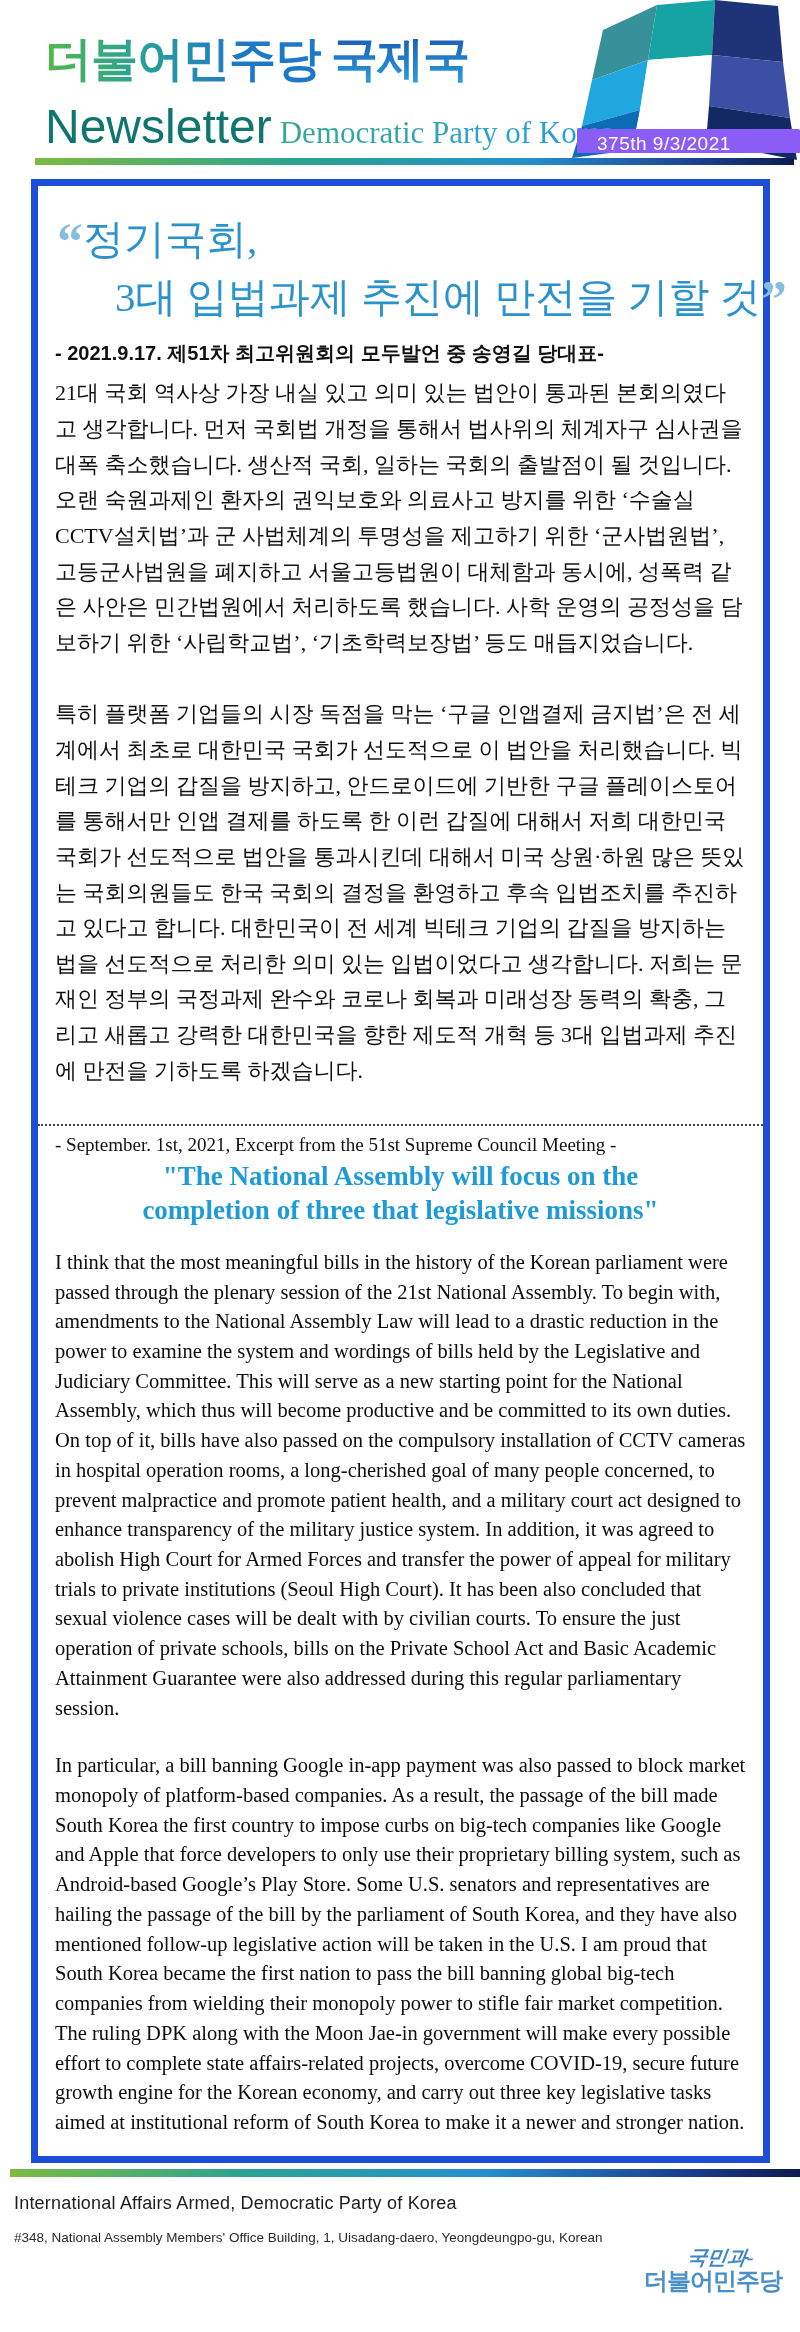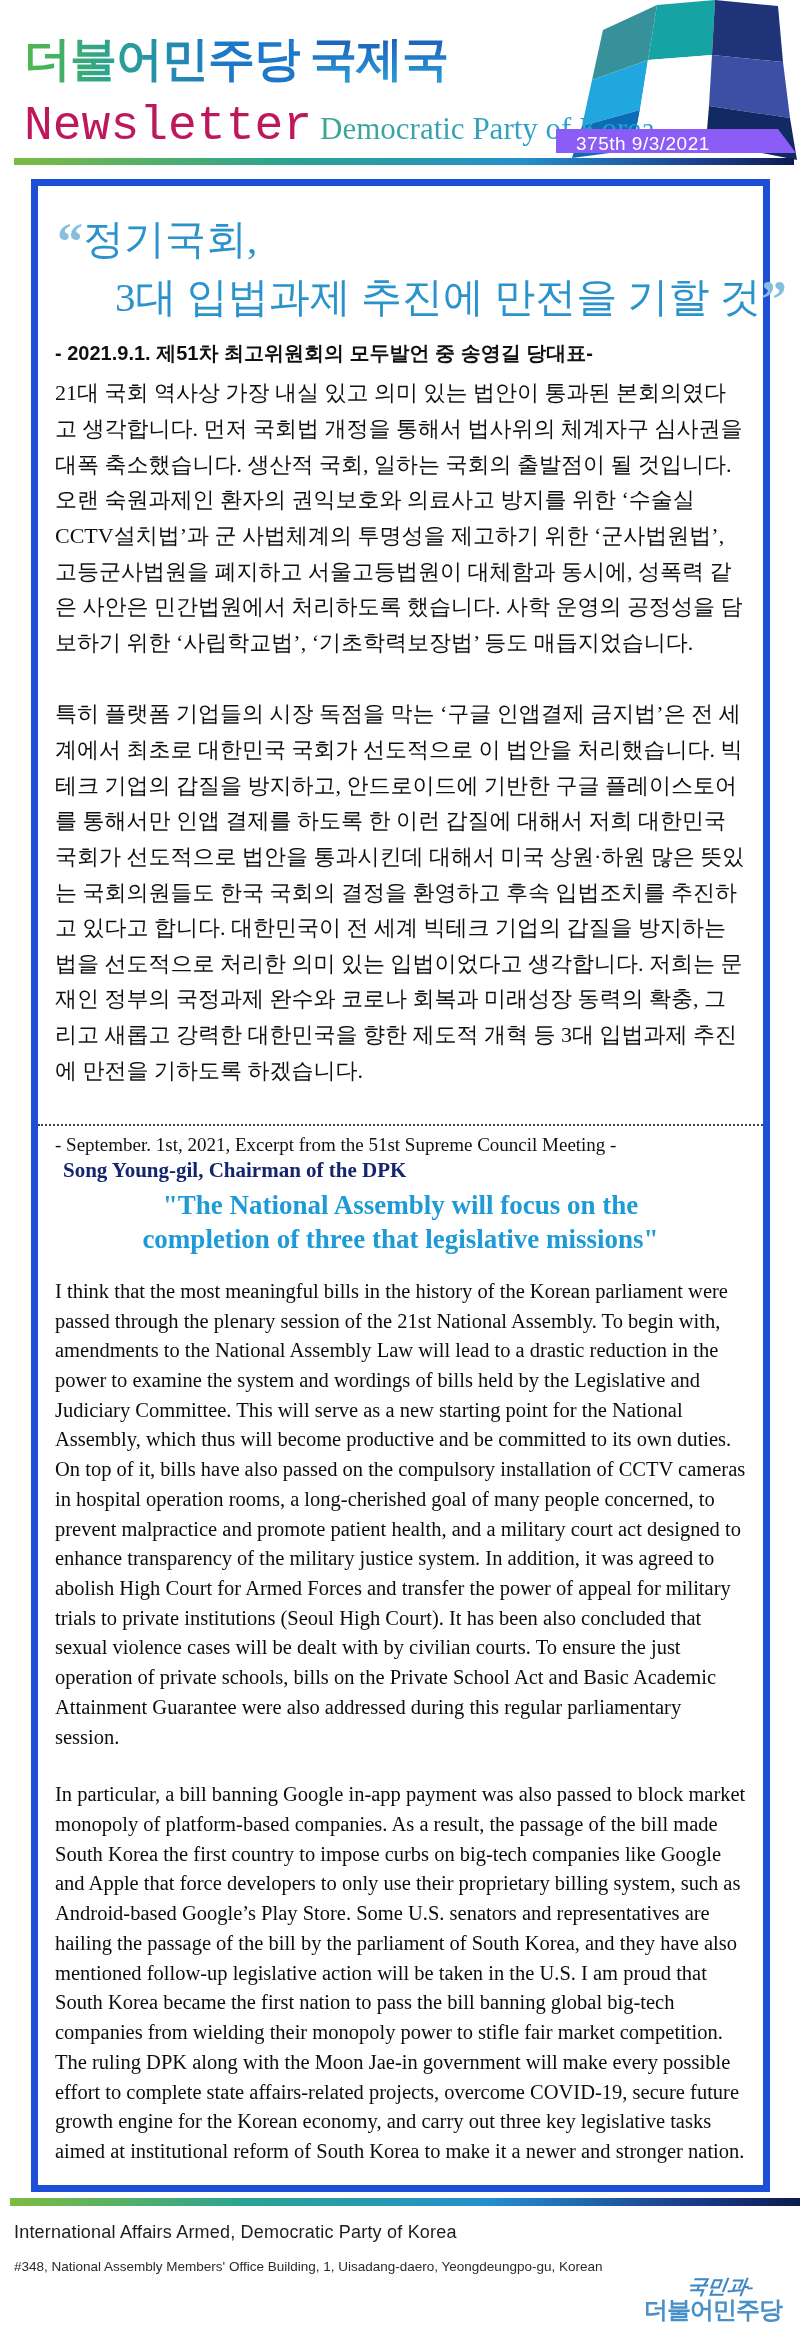--- a/index.html
+++ b/index.html
@@ -5,41 +5,41 @@
   * { margin: 0; padding: 0; box-sizing: border-box; }
   html, body { width: 800px; background: #ffffff; }
   body {
     height: 2332px;
     overflow: hidden;
     font-family: "Liberation Sans", sans-serif;
     position: relative;
   }
 
   
-  .header { position: relative; height: 166px; background: #fff; }
+  .header { position: relative; height: 166px; background: #fff; margin-left: 21px; }
   .flag-logo { position: absolute; top: 0; right: 0; width: 255px; height: 162px; }
   .brand { position: absolute; left: 24px; top: 28px; }
   .brand-title {
     font-size: 47px; font-weight: 800; letter-spacing: -1px;
     font-family: "Liberation Sans", sans-serif;
     white-space: nowrap;
   }
   .grad-green-blue {
     background: linear-gradient(90deg, #53b84a 0%, #2aa392 32%, #1e78c8 72%);
     -webkit-background-clip: text; background-clip: text; color: transparent;
   }
   .grad-blue {
     background: linear-gradient(180deg, #1a5fb8 10%, #2b9cd8 95%);
     -webkit-background-clip: text; background-clip: text; color: transparent;
     margin-left: 10px;
   }
   .newsletter-row { margin-top: 8px; white-space: nowrap; }
   .newsletter-word {
-    font-family: Liberation Mono, monospace;
-    font-size: 48px; color: #be185d; letter-spacing: 0px; text-align: right;
+    font-family: Liberation Sans, sans-serif;
+    font-size: 48px; color: #0f766e; letter-spacing: 0px; text-align: right;
   }
   .subtitle-word {
     font-family: "Liberation Serif", serif;
     font-size: 31px; margin-left: 8px;
     background: linear-gradient(90deg, #3aa88f 0%, #2a9fd6 80%);
     -webkit-background-clip: text; background-clip: text; color: transparent;
   }
   .issue-badge {
     position: absolute; left: 556px; top: 129px; width: 240px; height: 24px;
     background: #8b5cf6; color: #ffffff;
@@ -161,29 +161,28 @@
   <div class="header-rule"></div>
 </div>
 
 <div class="main-box">
 
   <div class="quote-block">
     <div class="quote-line"><span class="quote-mark">“</span><span>정기국회,</span></div>
     <div class="quote-line quote-line2"><span>3대 입법과제 추진에 만전을 기할 것</span><span class="quote-mark">”</span></div>
   </div>
 
-  <div class="kr-attrib">- 2021.9.1.  제51차 최고위원회의 모두발언 중 송영길 당대표-</div>
+  <div class="kr-attrib">- 2021.9.17.  제51차 최고위원회의 모두발언 중 송영길 당대표-</div>
 
   <div class="kr-body">21대 국회 역사상 가장 내실 있고 의미 있는 법안이 통과된 본회의였다고 생각합니다. 먼저 국회법 개정을 통해서 법사위의 체계자구 심사권을 대폭 축소했습니다. 생산적 국회, 일하는 국회의 출발점이 될 것입니다. 오랜 숙원과제인 환자의 권익보호와 의료사고 방지를 위한 ‘수술실CCTV설치법’과 군 사법체계의 투명성을 제고하기 위한 ‘군사법원법’, 고등군사법원을 폐지하고 서울고등법원이 대체함과 동시에, 성폭력 같은 사안은 민간법원에서 처리하도록 했습니다. 사학 운영의 공정성을 담보하기 위한 ‘사립학교법’, ‘기초학력보장법’ 등도 매듭지었습니다.</div>
   <div class="kr-body">특히 플랫폼 기업들의 시장 독점을 막는 ‘구글 인앱결제 금지법’은 전 세계에서 최초로 대한민국 국회가 선도적으로 이 법안을 처리했습니다. 빅테크 기업의 갑질을 방지하고, 안드로이드에 기반한 구글 플레이스토어를 통해서만 인앱 결제를 하도록 한 이런 갑질에 대해서 저희 대한민국 국회가 선도적으로 법안을 통과시킨데 대해서 미국 상원·하원 많은 뜻있는 국회의원들도 한국 국회의 결정을 환영하고 후속 입법조치를 추진하고 있다고 합니다. 대한민국이 전 세계 빅테크 기업의 갑질을 방지하는 법을 선도적으로 처리한 의미 있는 입법이었다고 생각합니다. 저희는 문재인 정부의 국정과제 완수와 코로나 회복과 미래성장 동력의 확충, 그리고 새롭고 강력한 대한민국을 향한 제도적 개혁 등 3대 입법과제 추진에 만전을 기하도록 하겠습니다.</div>
 
   <div class="dotted-divider"></div>
 
   <div class="en-attrib">- September. 1st, 2021, Excerpt from the 51st Supreme Council Meeting -</div>
-  <div class="en-speaker">Song Young-gil, Chairman of the DPK</div>
 
   <div class="en-headline">
     <span style="display:block">"The National Assembly will focus on the</span>
     <span style="display:block">completion of three that legislative missions"</span>
   </div>
 
   <div class="en-body">I think that the most meaningful bills in the history of the Korean parliament were passed through the plenary session of the 21st National Assembly. To begin with, amendments to the National Assembly Law will lead to a drastic reduction in the power to examine the system and wordings of bills held by the Legislative and Judiciary Committee. This will serve as a new starting point for the National Assembly, which thus will become productive and be committed to its own duties. On top of it, bills have also passed on the compulsory installation of CCTV cameras in hospital operation rooms, a long-cherished goal of many people concerned, to prevent malpractice and promote patient health, and a military court act designed to enhance transparency of the military justice system. In addition, it was agreed to abolish High Court for Armed Forces and transfer the power of appeal for military trials to private institutions (Seoul High Court). It has been also concluded that sexual violence cases will be dealt with by civilian courts. To ensure the just operation of private schools, bills on the Private School Act and Basic Academic Attainment Guarantee were also addressed during this regular parliamentary session.</div>
   <div class="en-body">In particular, a bill banning Google in-app payment was also passed to block market monopoly of platform-based companies. As a result, the passage of the bill made South Korea the first country to impose curbs on big-tech companies like Google and Apple that force developers to only use their proprietary billing system, such as Android-based Google’s Play Store. Some U.S. senators and representatives are hailing the passage of the bill by the parliament of South Korea, and they have also mentioned follow-up legislative action will be taken in the U.S. I am proud that South Korea became the first nation to pass the bill banning global big-tech companies from wielding their monopoly power to stifle fair market competition. The ruling DPK along with the Moon Jae-in government will make every possible effort to complete state affairs-related projects, overcome COVID-19, secure future growth engine for the Korean economy, and carry out three key legislative tasks aimed at institutional reform of South Korea to make it a newer and stronger nation.</div>
 
 </div>

